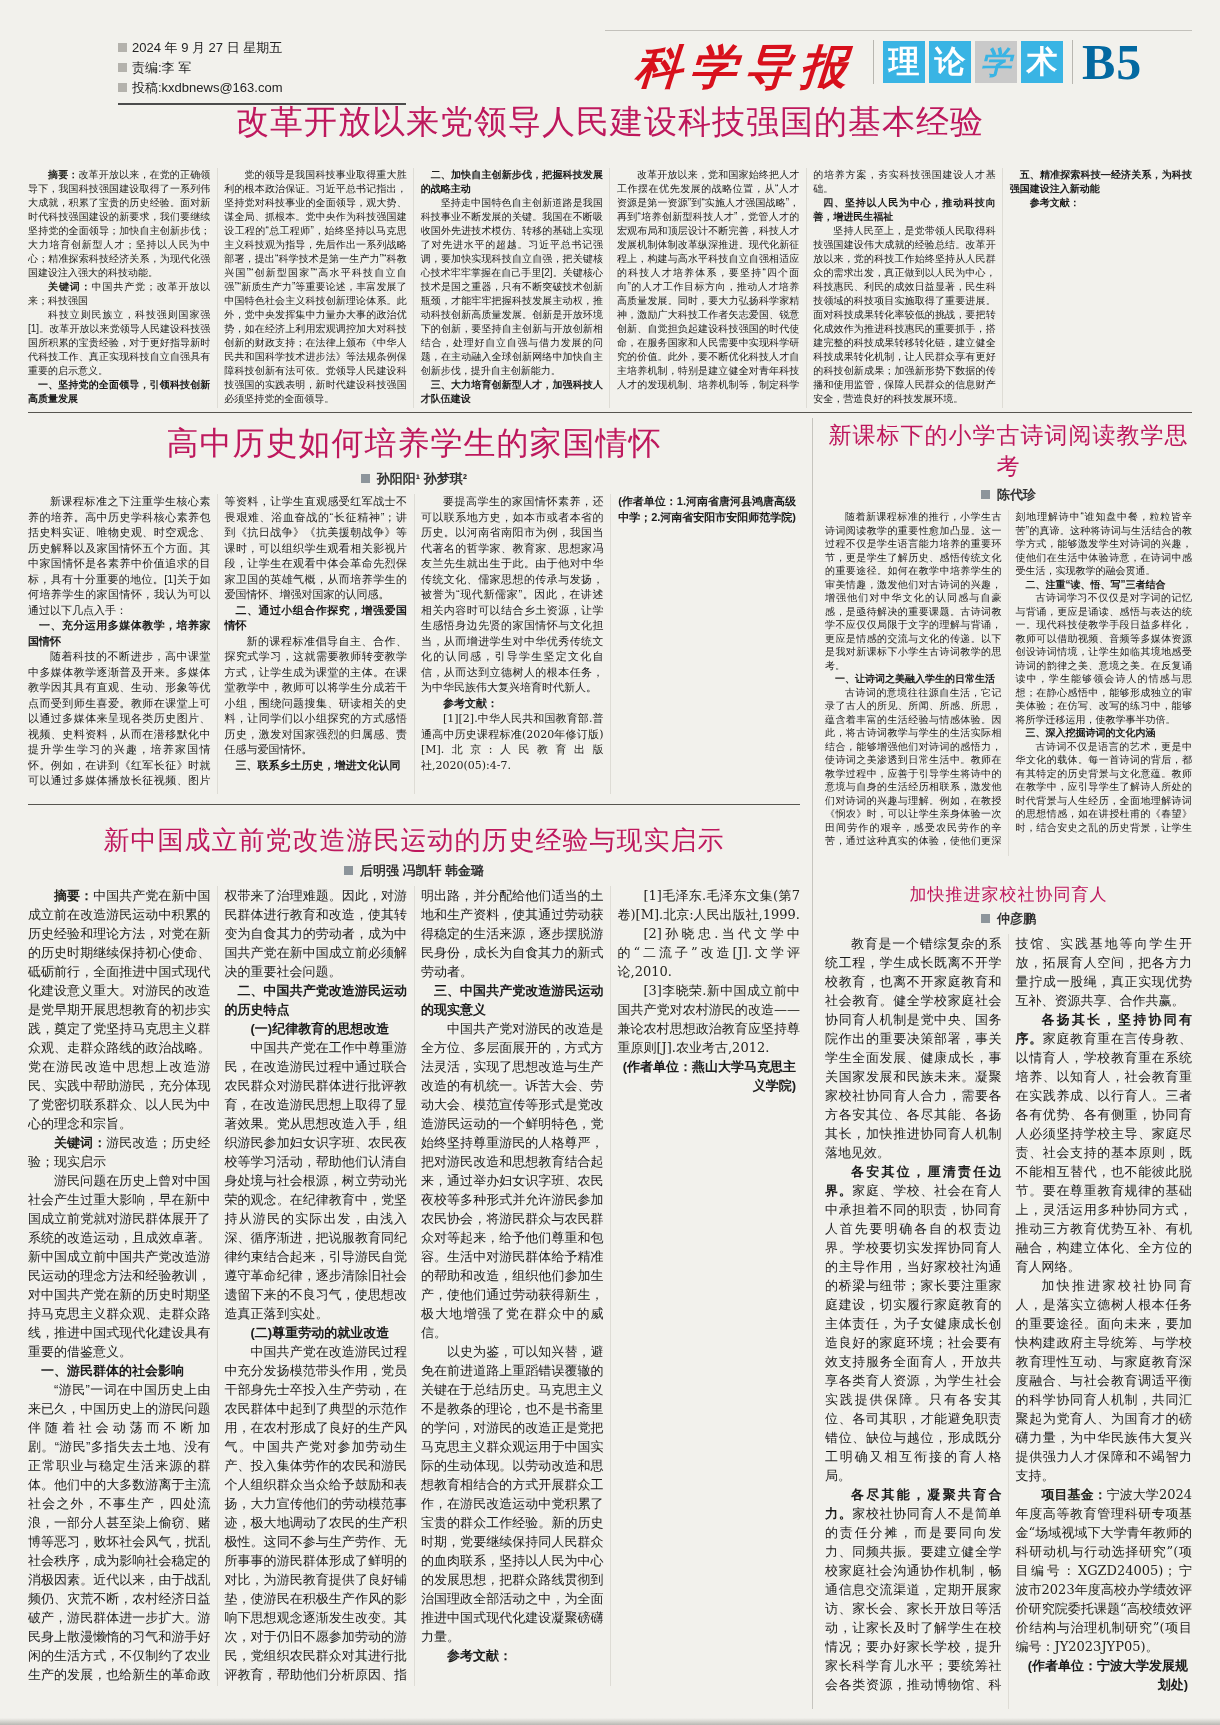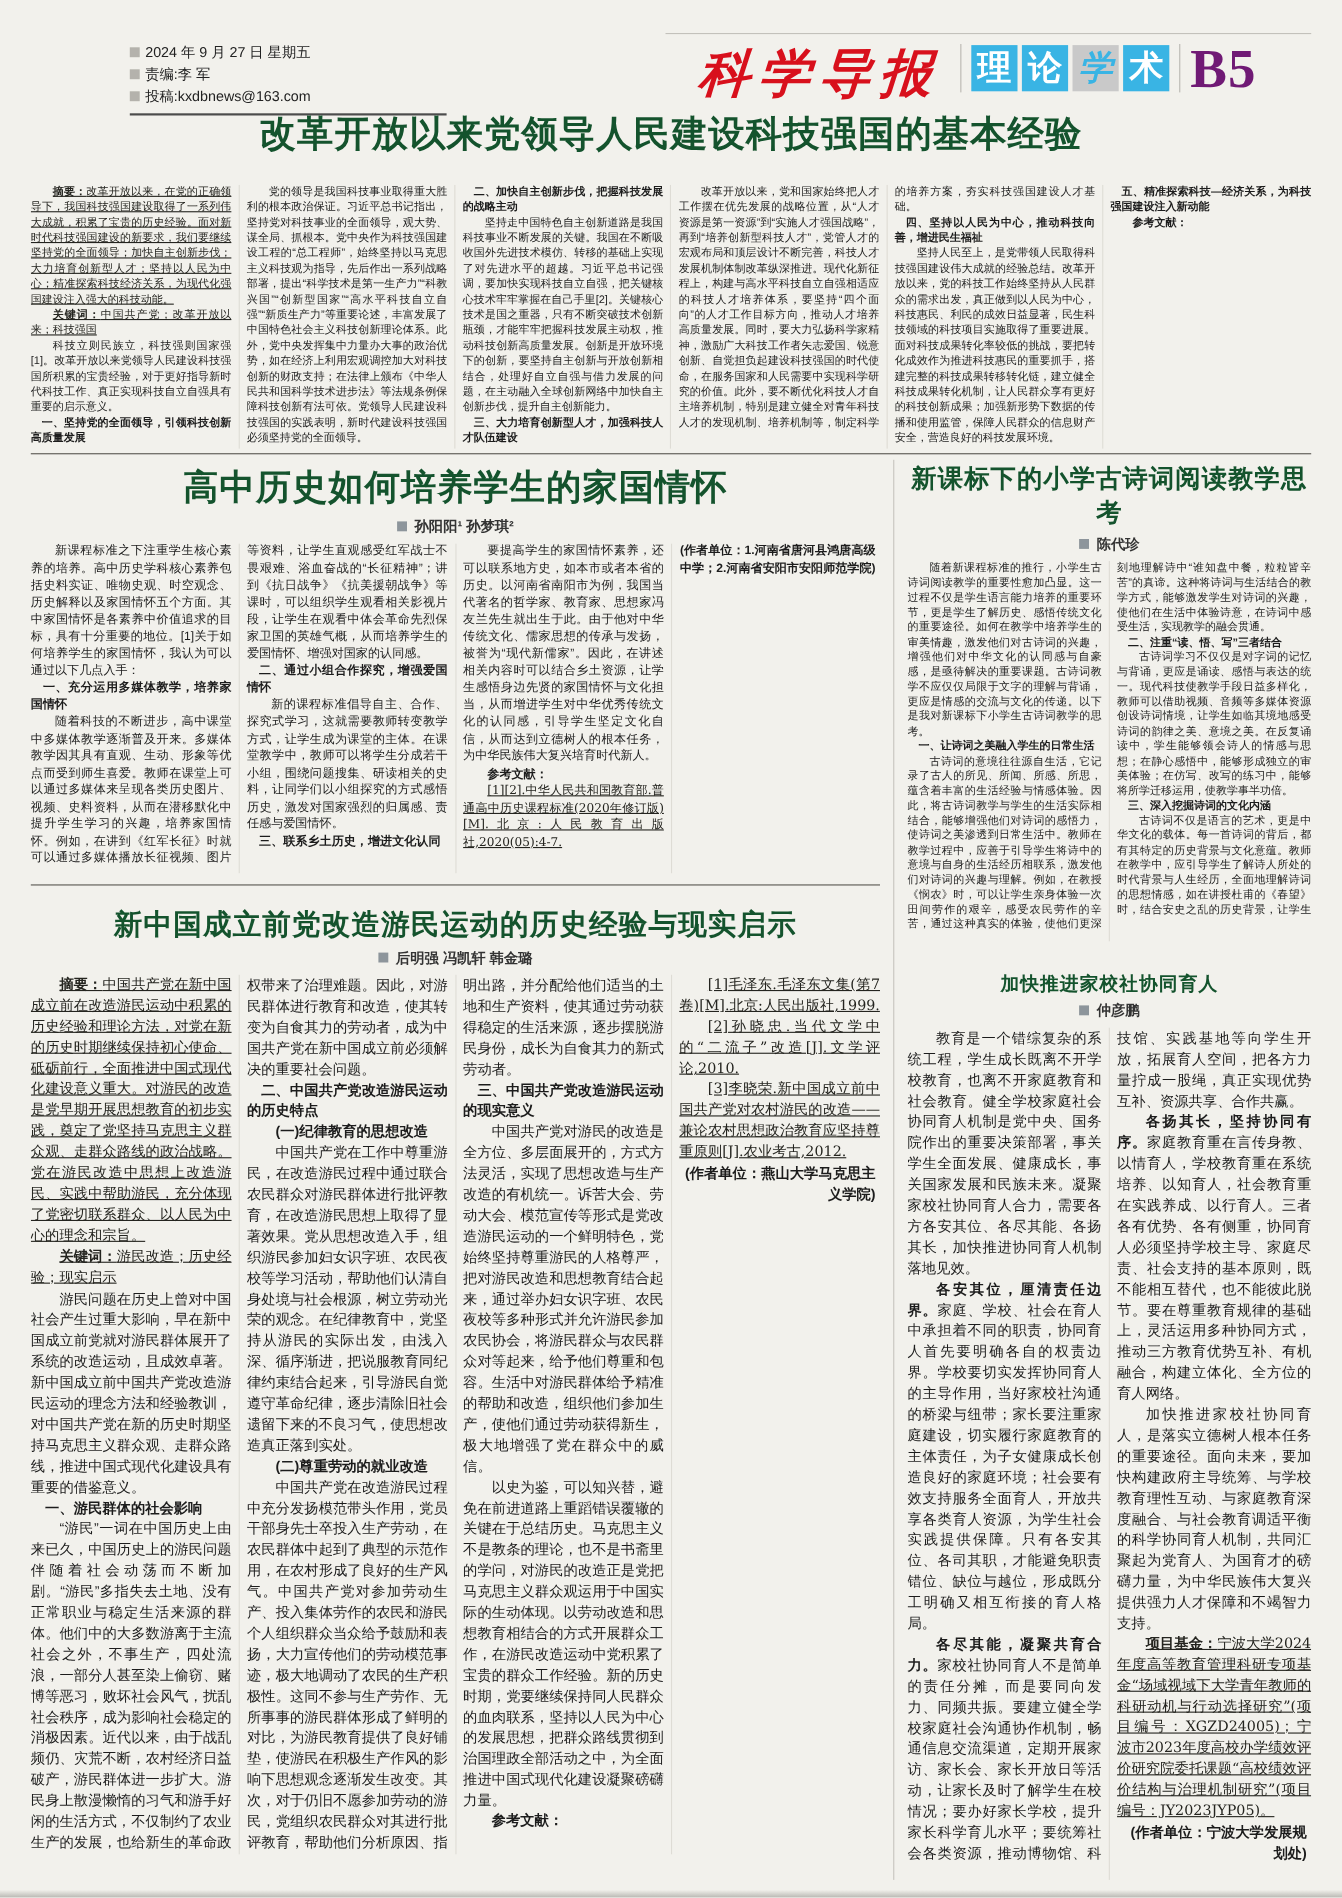--- a/index.html
+++ b/index.html
@@ -10,32 +10,32 @@
   
   .mast-rule{position:absolute;left:605px;right:28px;top:30px;height:1px;background:#c3c1bb;}
   .mast-info{position:absolute;left:118px;top:38px;width:288px;font-size:13px;line-height:1.55;color:#222;border-bottom:2px solid #4c4c4c;padding-bottom:5px;}
   .info-line{white-space:nowrap;}
   .sq{display:inline-block;width:9px;height:9px;background:#b4b2ac;margin-right:5px;}
   .logo{position:absolute;left:580px;top:36px;width:330px;text-align:center;font-family:"DejaVu Serif",serif;font-style:italic;font-weight:bold;font-size:47px;letter-spacing:8px;color:var(--red,#d8101c);transform:skewX(-4deg);}
   .secbar{position:absolute;left:868px;top:40px;display:flex;align-items:center;gap:4px;}
   .vbar{width:1px;height:44px;background:#b9b7b1;margin:0 5px;}
   .blk{display:inline-block;width:42px;height:42px;background:var(--cyan,#39b4e4);color:#fff;font-weight:bold;font-size:31px;line-height:42px;text-align:center;}
   .blk.alt{background:#c9c9c9;color:var(--cyan,#39b4e4);font-family:"DejaVu Serif",serif;font-style:italic;}
-  .pageno{font-family:"Liberation Serif",serif;font-weight:bold;font-size:50px;color:#701a75;line-height:44px;letter-spacing:1px;}
+  .pageno{font-family:"Liberation Serif",serif;font-weight:bold;font-size:50px;color:#0369a1;line-height:44px;letter-spacing:1px;}
 
   
-  .atitle{font-weight:bold;color:#14532d;text-align:center;margin:0;letter-spacing:1px;}
+  .atitle{font-weight:normal;color:#be185d;text-align:center;margin:0;letter-spacing:1px;}
   .byline{text-align:center;font-size:13px;font-weight:bold;color:#333;margin:4px 0 6px;}
   .bsq{display:inline-block;width:9px;height:9px;background:#8d959b;margin-right:7px;}
   .abody{text-align:justify;column-fill:auto;column-rule:1px solid #dedcd5;overflow:hidden;}
   .abody p{margin:0;}
   .blkp{text-indent:2em;}
   .blkh{font-weight:bold;text-indent:1em;margin:1px 0;}
   .blkh2{font-weight:bold;text-indent:2em;margin:1px 0;}
-  .blkabs,.blkref,.blkfund{font-family:"DejaVu Serif",serif;text-indent:2em;color:#24241f;text-decoration:underline;}
+  .blkabs,.blkref,.blkfund{font-family:"DejaVu Serif",serif;text-indent:2em;color:#24241f;}
   .blkrefh{font-family:"DejaVu Serif",serif;font-weight:bold;text-indent:2em;}
   .blkauthor{font-weight:bold;text-align:right;padding-right:4px;}
   .blkrunp{text-indent:2em;}
   .blkrunp b,.blkabs b,.blkfund b{font-weight:bold;}
 
   
   .a1-title{position:absolute;left:28px;right:28px;top:100px;font-size:33px;}
   .a1-byline{position:absolute;left:28px;right:28px;top:144px;}
   .a1-body{position:absolute;left:28px;right:28px;top:168px;height:240px;column-count:6;column-gap:14px;font-size:10px;line-height:14px;}
   .hr-full{position:absolute;left:28px;right:28px;top:412px;height:1px;background:#57554f;}

